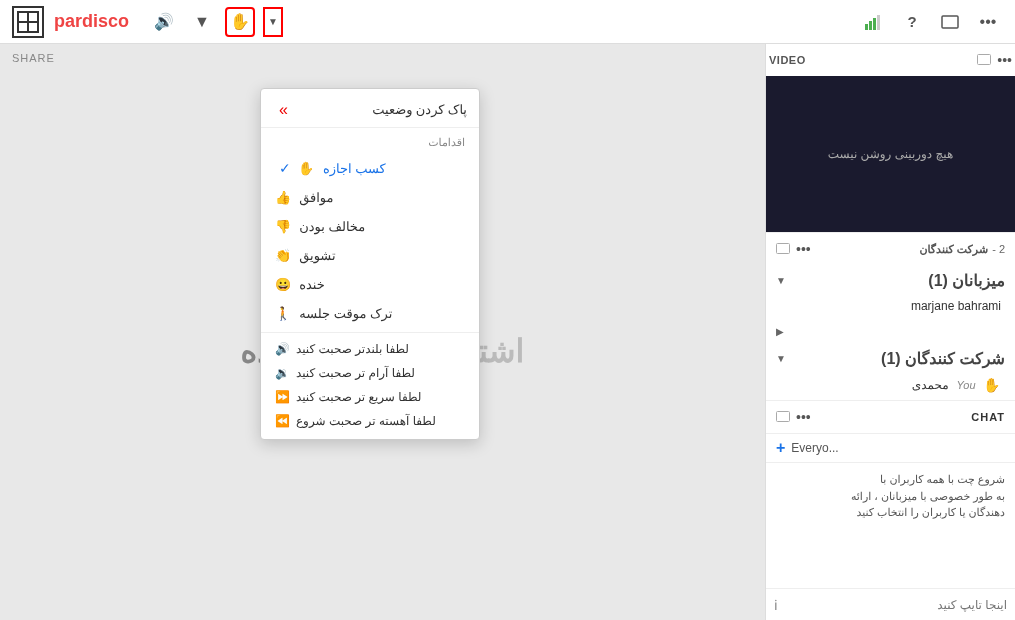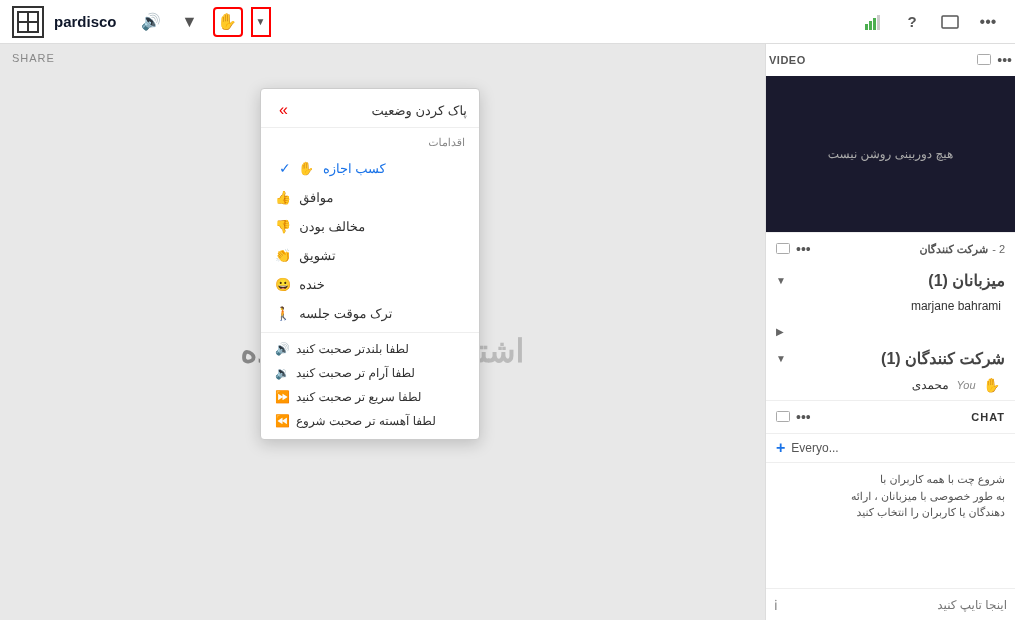--- a/index.html
+++ b/index.html
@@ -33,23 +33,23 @@
       height: 32px;
       border: 2px solid #333;
       display: flex;
       align-items: center;
       justify-content: center;
       font-size: 11px;
       font-weight: bold;
       color: #333;
     }
     .app-name {
-      font-size: 15px;
+      font-size: 18px;
       font-weight: 600;
-      color: #0f172a;
+      color: #ef4444;
       text-align: center;
     }
     .topbar-icons {
       display: flex;
       align-items: center;
       gap: 8px;
       margin-left: 10px;
     }
     .icon-btn {
       width: 30px;
@@ -139,20 +139,21 @@
       justify-content: space-between;
       padding: 6px 12px 8px 12px;
       border-bottom: 1px solid #eee;
     }
     .dropdown-clear-label {
       font-size: 13px;
       color: #333;
       direction: rtl;
       text-align: right;
       flex: 1;
+      font-family: Liberation Serif, serif;
     }
     .dropdown-double-arrow {
       color: #e00;
       font-size: 16px;
       margin-left: 6px;
     }
     .dropdown-section-label {
       font-size: 11px;
       color: #888;
       text-align: right;

